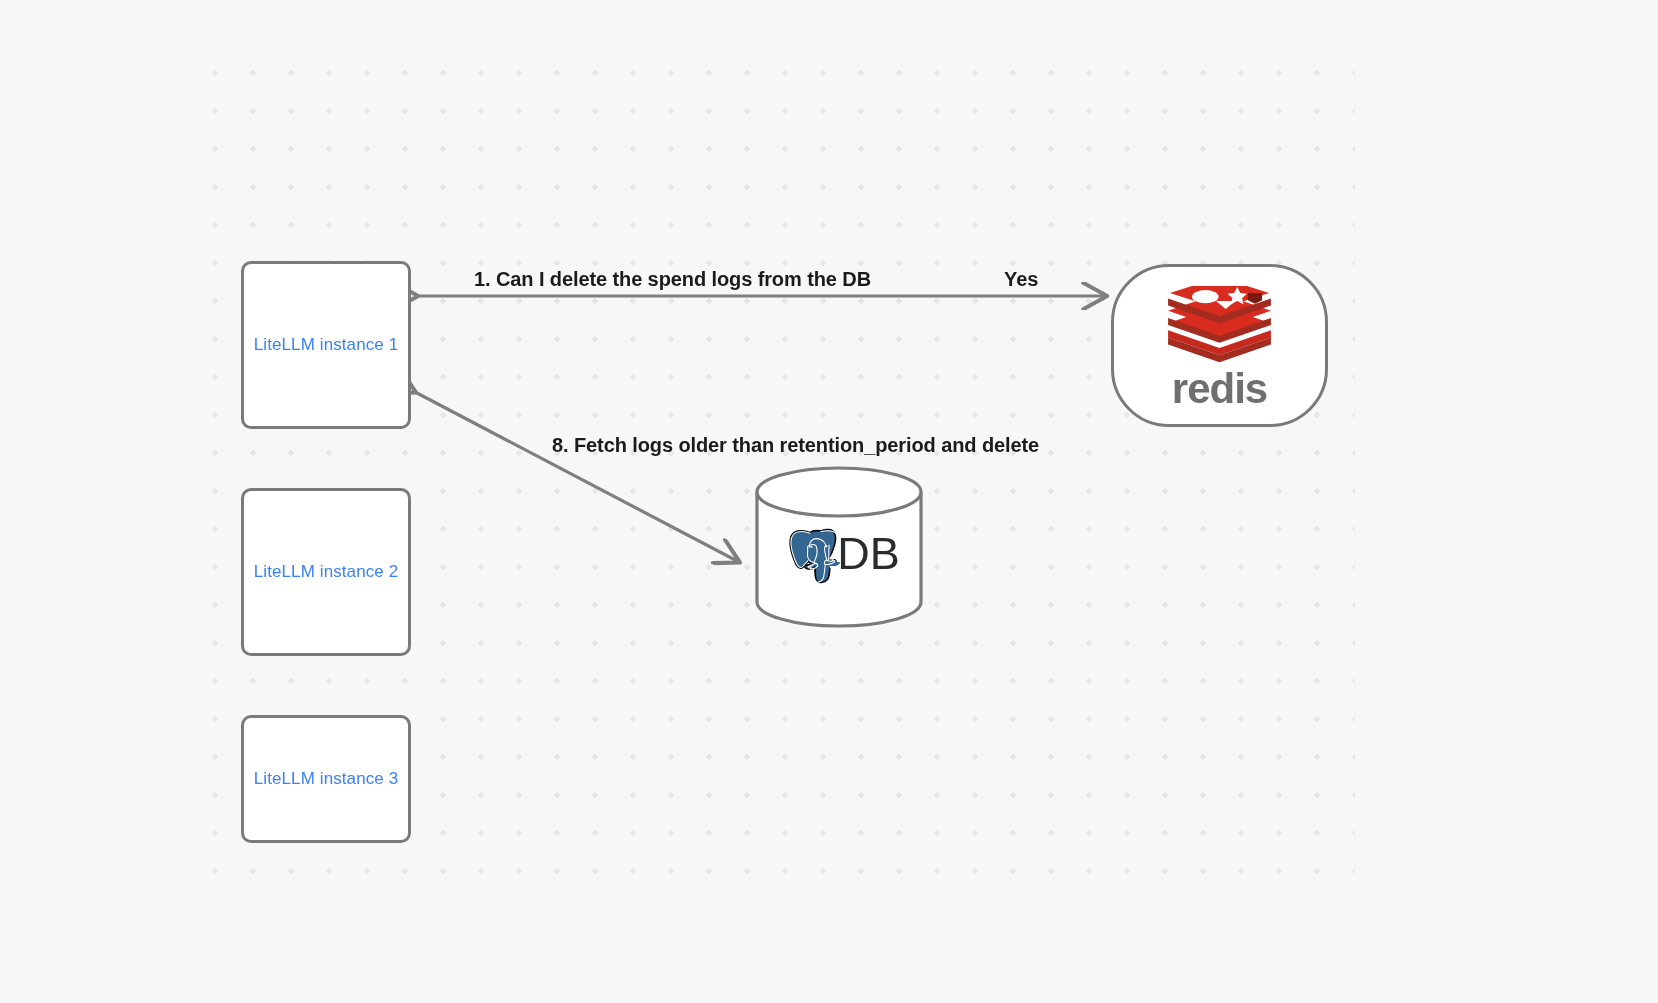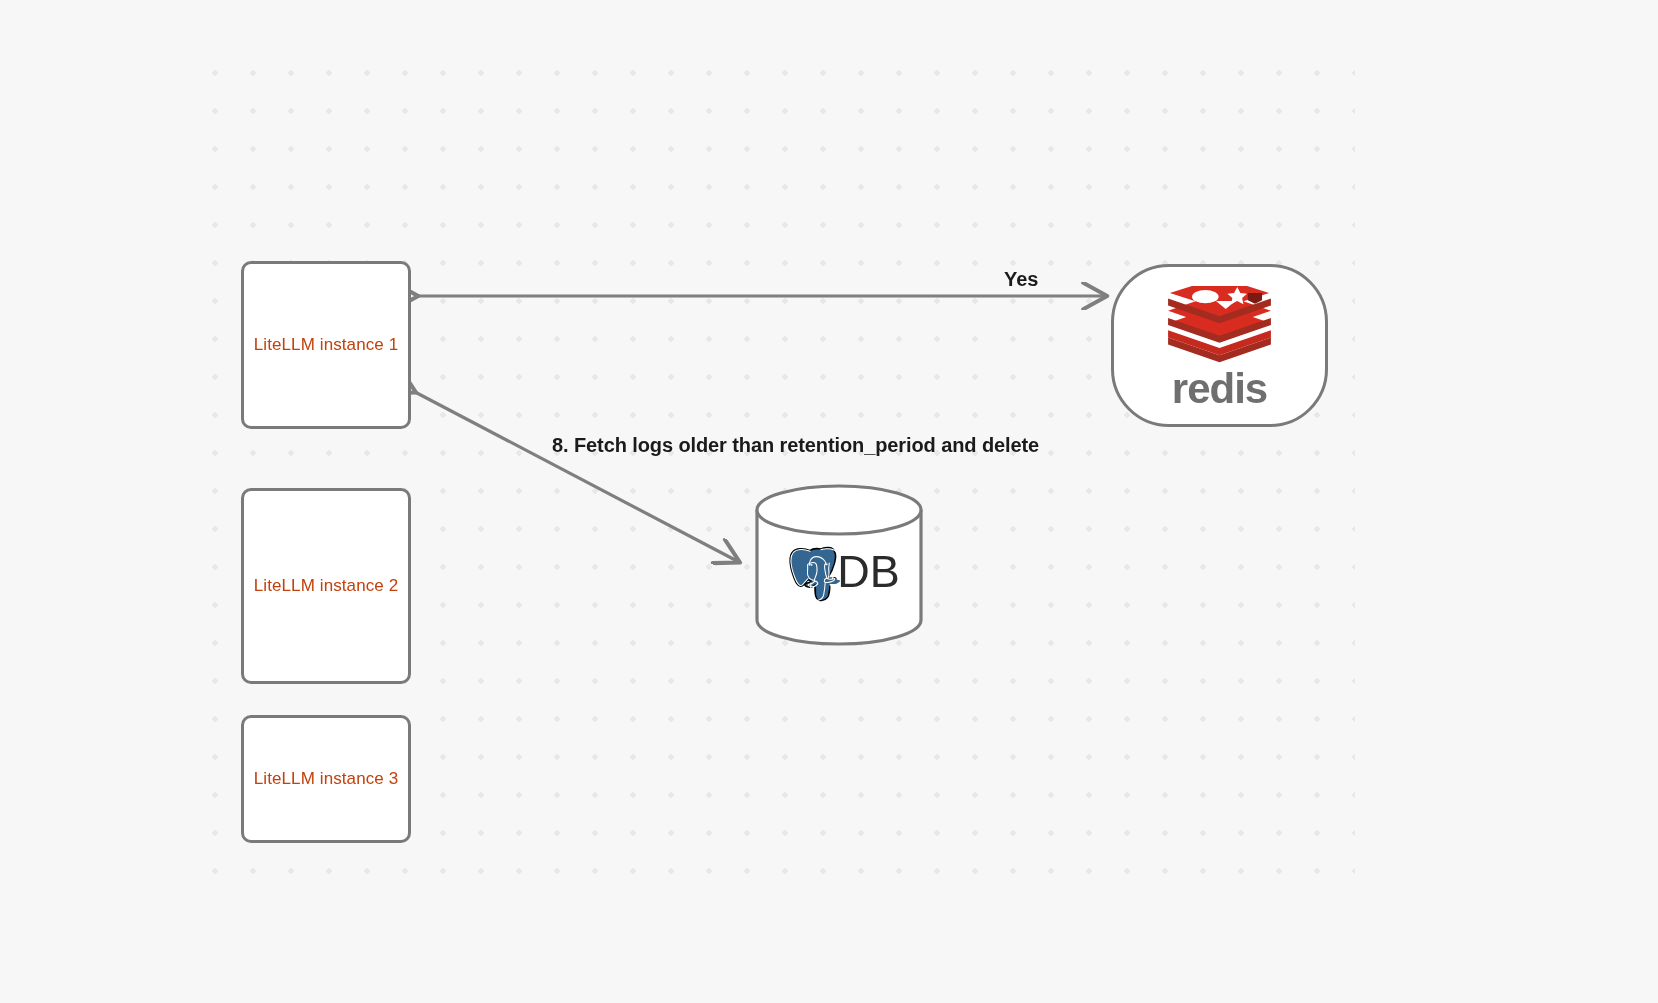--- a/index.html
+++ b/index.html
@@ -41,26 +41,26 @@
     background: #ffffff;
     border: 3px solid #7a7a7a;
     border-radius: 10px;
     display: flex;
     align-items: center;
     justify-content: center;
     box-sizing: border-box;
   }
   .node-label {
     font-size: 17px;
-    color: #c2410c;
+    color: #3b82f6;
     font-family: "Liberation Sans", sans-serif;
     letter-spacing: 0.1px;
   }
   #litellm-1 { left: 241px; top: 261px; width: 170px; height: 168px; }
-  #litellm-2 { left: 241px; top: 488px; width: 170px; height: 196px; }
+  #litellm-2 { left: 241px; top: 488px; width: 170px; height: 168px; }
   #litellm-3 { left: 241px; top: 715px; width: 170px; height: 128px; }
 
   #redis-node {
     position: absolute;
     left: 1111px;
     top: 264px;
     width: 217px;
     height: 163px;
     background: #ffffff;
     border: 3px solid #7a7a7a;
@@ -73,21 +73,21 @@
   #redis-logo-wrap {
     display: flex;
     flex-direction: column;
     align-items: center;
     justify-content: flex-start;
     transform: translateY(2px);
   }
   #db-node {
     position: absolute;
     left: 753px;
-    top: 484px;
+    top: 466px;
     width: 172px;
     height: 162px;
   }
   .edge-label {
     position: absolute;
     font-family: "Liberation Sans", sans-serif;
     font-weight: bold;
     font-size: 20px;
     color: #1b1b1b;
     white-space: nowrap;
@@ -175,18 +175,19 @@
           <path d="M151 174.9c-.7-4.7 1.5-10.3 3.9-16.8 3.6-9.8 11.9-19.6 5.3-50.7-5-23.2-38.2-4.8-38.2-1.6 0 3.2 1.5 16.1-.5 31.1-2.7 19.6 12.6 36.2 30.2 34.5" fill="none"></path>
         </g>
         <path d="M133 104.6c-.2 1.1 2 4 4.8 4.4 2.8.4 5.2-1.8 5.3-2.9.2-1.1-2-2.3-4.8-2.7-2.8-.4-5.3.1-5.4 1.2z" fill="#ffffff" stroke="#ffffff" stroke-width="1.4"></path>
         <path d="M208 102.6c.2 1.1-2 4-4.8 4.4-2.8.4-5.2-1.8-5.4-2.9-.2-1.1 2-2.3 4.8-2.7 2.8-.4 5.2.1 5.4 1.2z" fill="#ffffff" stroke="#ffffff" stroke-width="0.7"></path>
         <path d="M214 97.9c.5 8.5-1.8 14.3-2.1 23.4-.4 13.2 6.3 28.3-3.8 43.4" fill="none" stroke="#ffffff" stroke-width="4.5" stroke-linecap="round" stroke-linejoin="round"></path>
       </svg>
       <span style="font-size:45px;color:#2b2b2b;line-height:1;margin-left:-3px;font-family:'Liberation Sans',sans-serif;">DB</span>
     </div>
   </div>
 
+  <div class="edge-label" id="label-1">1.  Can I delete the spend logs from the DB</div>
 
   <div class="edge-label" id="label-yes">Yes</div>
 
   <div class="edge-label" id="label-2">8.  Fetch logs older than retention_period and delete</div>
 
 </div>
 
 </body></html>

